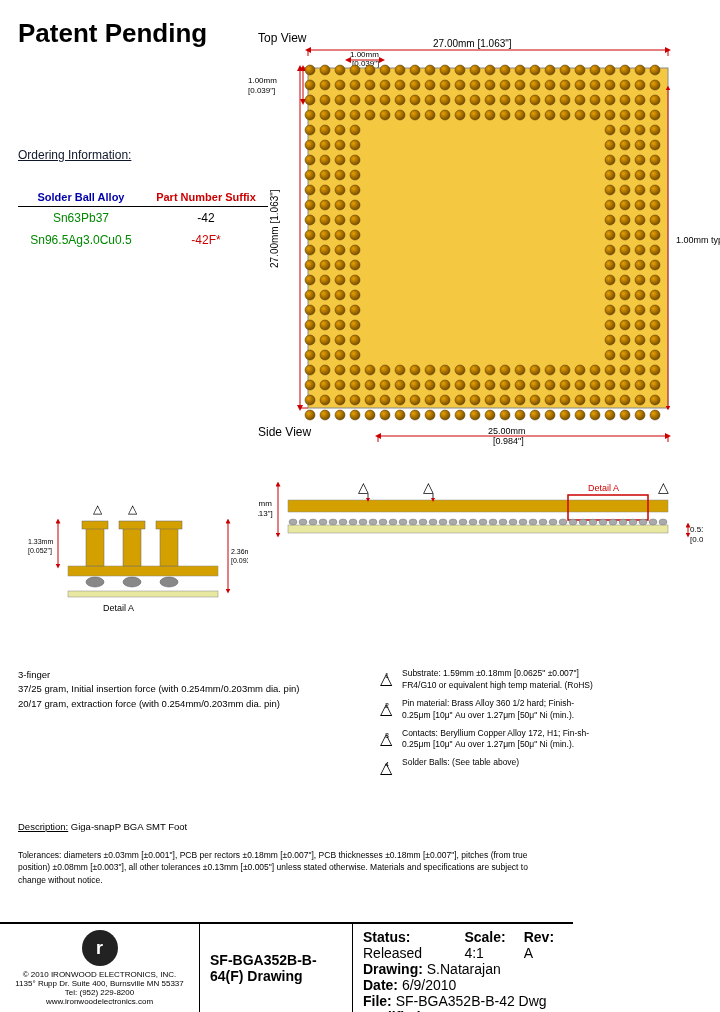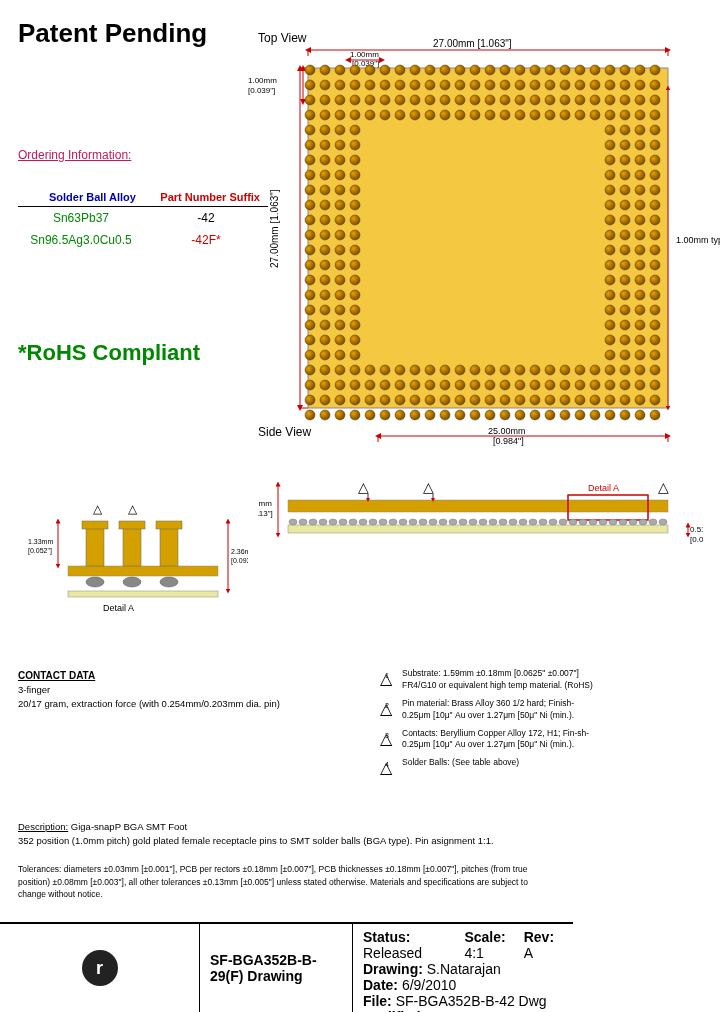--- a/index.html
+++ b/index.html
@@ -28,37 +28,36 @@
       position: absolute;
       top: 18px;
       left: 18px;
     }
     
     .ordering-info {
       position: absolute;
       top: 148px;
       left: 18px;
       font-size: 12px;
-      color: #be185d;
+      color: #0f172a;
       text-decoration: underline;
     }
     
     .order-table {
       position: absolute;
       top: 188px;
       left: 18px;
       width: 250px;
       border-collapse: collapse;
     }
     .order-table th {
       font-weight: bold;
       font-size: 11px;
       padding: 3px 8px;
       border-bottom: 1px solid #000;
-      text-align: right;
     }
     .order-table th:first-child { color: #00a; }
     .order-table th:last-child { color: #c00; }
     .order-table td {
       font-size: 12px;
       padding: 4px 8px;
       text-align: center;
     }
     .td-green { color: #080; }
     .td-red { color: #c00; }
@@ -194,21 +193,20 @@
         <td class="td-green">Sn63Pb37</td>
         <td>-42</td>
       </tr>
       <tr>
         <td class="td-green">Sn96.5Ag3.0Cu0.5</td>
         <td class="td-red">-42F*</td>
       </tr>
     </tbody>
   </table>
 
-  <div class="rohs">*RoHS Compliant</div>
 
   <svg class="diagram-svg" viewBox="0 0 460 430" xmlns="http://www.w3.org/2000/svg" style="overflow:visible">
 
     <text x="10" y="14" font-size="12" font-family="Arial">Top View</text>
 
     <defs>
       <marker id="arr" markerWidth="6" markerHeight="6" refX="3" refY="3" orient="auto">
         <path d="M0,0 L6,3 L0,6 Z" fill="#c00"></path>
       </marker>
       <marker id="arr-rev" markerWidth="6" markerHeight="6" refX="3" refY="3" orient="auto-start-reverse">
@@ -693,22 +691,22 @@
       <ellipse cx="345" cy="52" rx="4" ry="3" fill="#aaa" stroke="#666" stroke-width="0.4"></ellipse>
       <ellipse cx="355" cy="52" rx="4" ry="3" fill="#aaa" stroke="#666" stroke-width="0.4"></ellipse>
       <ellipse cx="365" cy="52" rx="4" ry="3" fill="#aaa" stroke="#666" stroke-width="0.4"></ellipse>
       <ellipse cx="375" cy="52" rx="4" ry="3" fill="#aaa" stroke="#666" stroke-width="0.4"></ellipse>
       <ellipse cx="385" cy="52" rx="4" ry="3" fill="#aaa" stroke="#666" stroke-width="0.4"></ellipse>
       <ellipse cx="395" cy="52" rx="4" ry="3" fill="#aaa" stroke="#666" stroke-width="0.4"></ellipse>
       <ellipse cx="405" cy="52" rx="4" ry="3" fill="#aaa" stroke="#666" stroke-width="0.4"></ellipse>
     </svg>
 
   <div class="contact-data">
-    <div class="contact-title">CONTACT DATA</div>
     <div>3-finger</div>
+    <div>37/25 gram, Initial insertion force (with 0.254mm/0.203mm dia. pin)</div>
     <div>20/17 gram, extraction force (with 0.254mm/0.203mm dia. pin)</div>
   </div>
 
   <div class="warnings-area">
     <div style="display:flex; align-items:flex-start; margin-bottom:6px;">
       <span style="font-size:16px; margin-right:4px; position:relative; display:inline-block; width:18px;">△<span style="position:absolute;top:3px;left:5px;font-size:7px;">1</span></span>
       <span>Substrate: 1.59mm ±0.18mm [0.0625" ±0.007"]<br>FR4/G10 or equivalent high temp material. (RoHS)</span>
     </div>
     <div style="display:flex; align-items:flex-start; margin-bottom:6px;">
       <span style="font-size:16px; margin-right:4px; position:relative; display:inline-block; width:18px;">△<span style="position:absolute;top:3px;left:5px;font-size:7px;">2</span></span>
@@ -719,32 +717,37 @@
       <span>Contacts: Beryllium Copper Alloy 172, H1; Fin-sh-<br>0.25μm [10μ" Au over 1.27μm [50μ" Ni (min.).</span>
     </div>
     <div style="display:flex; align-items:flex-start;">
       <span style="font-size:16px; margin-right:4px; position:relative; display:inline-block; width:18px;">△<span style="position:absolute;top:3px;left:5px;font-size:7px;">4</span></span>
       <span>Solder Balls: (See table above)</span>
     </div>
   </div>
 
   <div class="description-area">
     <div><span class="underline">Description:</span>&nbsp;<span>Giga-snapP BGA SMT Foot</span></div>
-    <div>352 position (1.0mm pitch) gold plated female receptacle pins to SMT solder balls (BGA type). Pin asignment 1:1.</div>
     <br>
     <div style="font-size:8.5px;">Tolerances: diameters ±0.03mm [±0.001"], PCB per rectors ±0.18mm [±0.007"], PCB thicknesses ±0.18mm [±0.007"], pitches (from true position)
 ±0.08mm [±0.003"], all other tolerances ±0.13mm [±0.005"] unless stated otherwise.  Materials and specifications are subject to change without notice.</div>
   </div>
 
   <div class="footer">
     <div class="footer-left">
       <div class="footer-logo">r</div>
+      <div style="font-size:8px; text-align:center; margin-top:4px;">
+        <div>© 2010 IRONWOOD ELECTRONICS, INC.</div>
+        <div>1135° Rupp Dr. Suite 400, Burnsville MN 55337</div>
+        <div>Tel: (952) 229-8200</div>
+        <div>www.ironwoodelectronics.com</div>
+      </div>
     </div>
     <div class="footer-center">
-      <div class="footer-title">SF-BGA352B-B-29(F) Drawing</div>
+      <div class="footer-title">SF-BGA352B-B-64(F) Drawing</div>
     </div>
     <div class="footer-right">
       <div class="footer-right-row">
         <span><strong>Status:</strong> <span>Released</span></span>
         <span><strong>Scale:</strong> <span>4:1</span></span>
         <span><strong>Rev:</strong> <span>A</span></span>
       </div>
       <div class="footer-right-row">
         <span><strong>Drawing:</strong> <span>S.Natarajan</span></span>
       </div>

